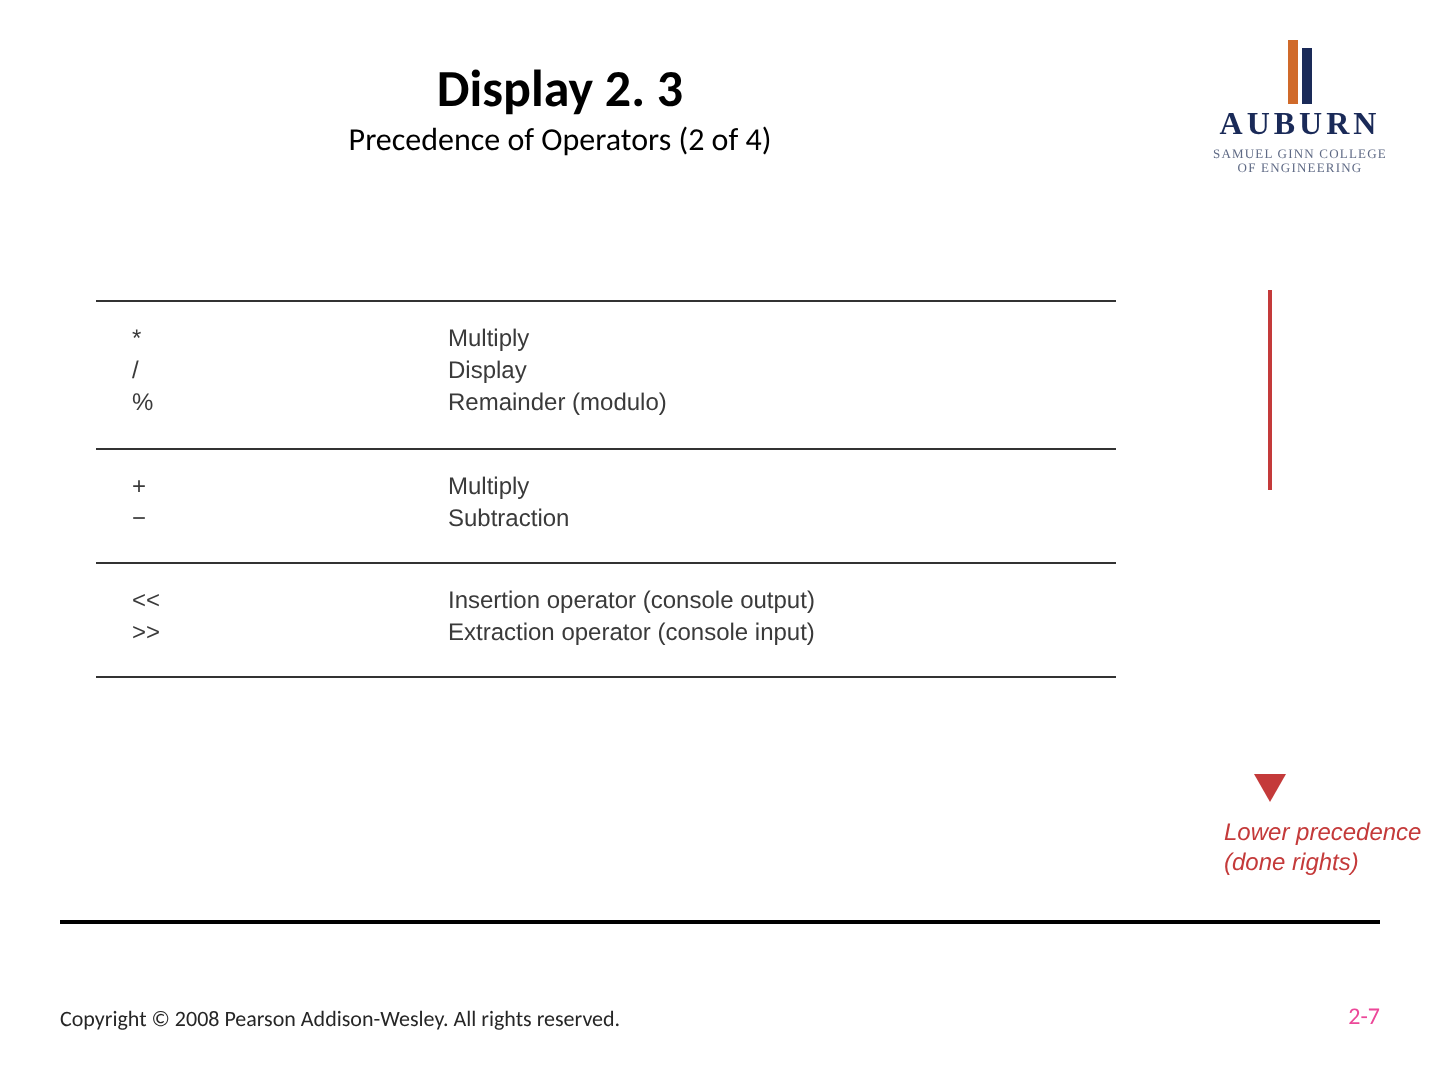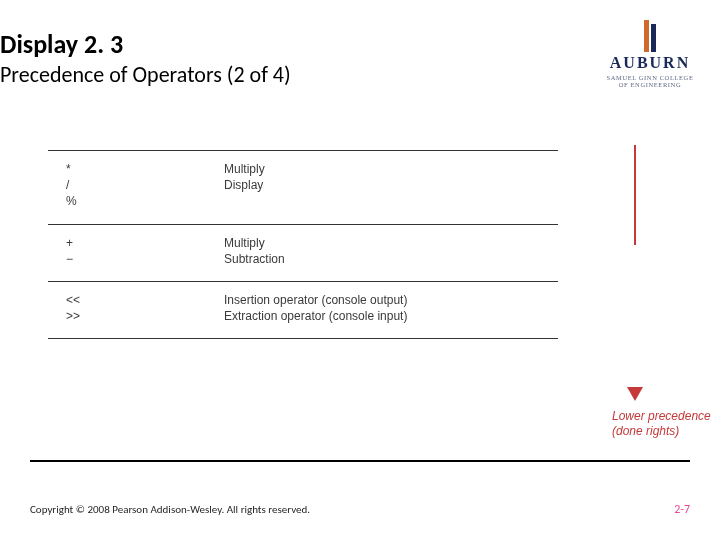--- a/index.html
+++ b/index.html
@@ -17,28 +17,29 @@
     position: relative;
     width: 720px;
     height: 540px;
     box-sizing: border-box;
   }
   .title-block {
     position: absolute;
     top: 28px;
     left: 0;
     width: 560px;
+    text-align: center;
   }
   .title-l1 {
     font-size: 26px;
     font-weight: 700;
     line-height: 1.25;
   }
   .title-l2 {
-    font-size: 22px;
+    font-size: 16px;
     font-weight: 400;
     line-height: 1.25;
   }
   .logo {
     position: absolute;
     top: 20px;
     right: 22px;
     width: 96px;
     text-align: center;
   }
@@ -182,20 +183,21 @@
   <div class="table">
     <div class="group">
       <div class="col-sym">
         <div>*</div>
         <div>/</div>
         <div>%</div>
       </div>
       <div class="col-desc">
         <div>Multiply</div>
         <div>Display</div>
+        <div>Remainder (modulo)</div>
       </div>
     </div>
     <div class="group">
       <div class="col-sym">
         <div>+</div>
         <div>−</div>
       </div>
       <div class="col-desc">
         <div>Multiply</div>
         <div>Subtraction</div>

